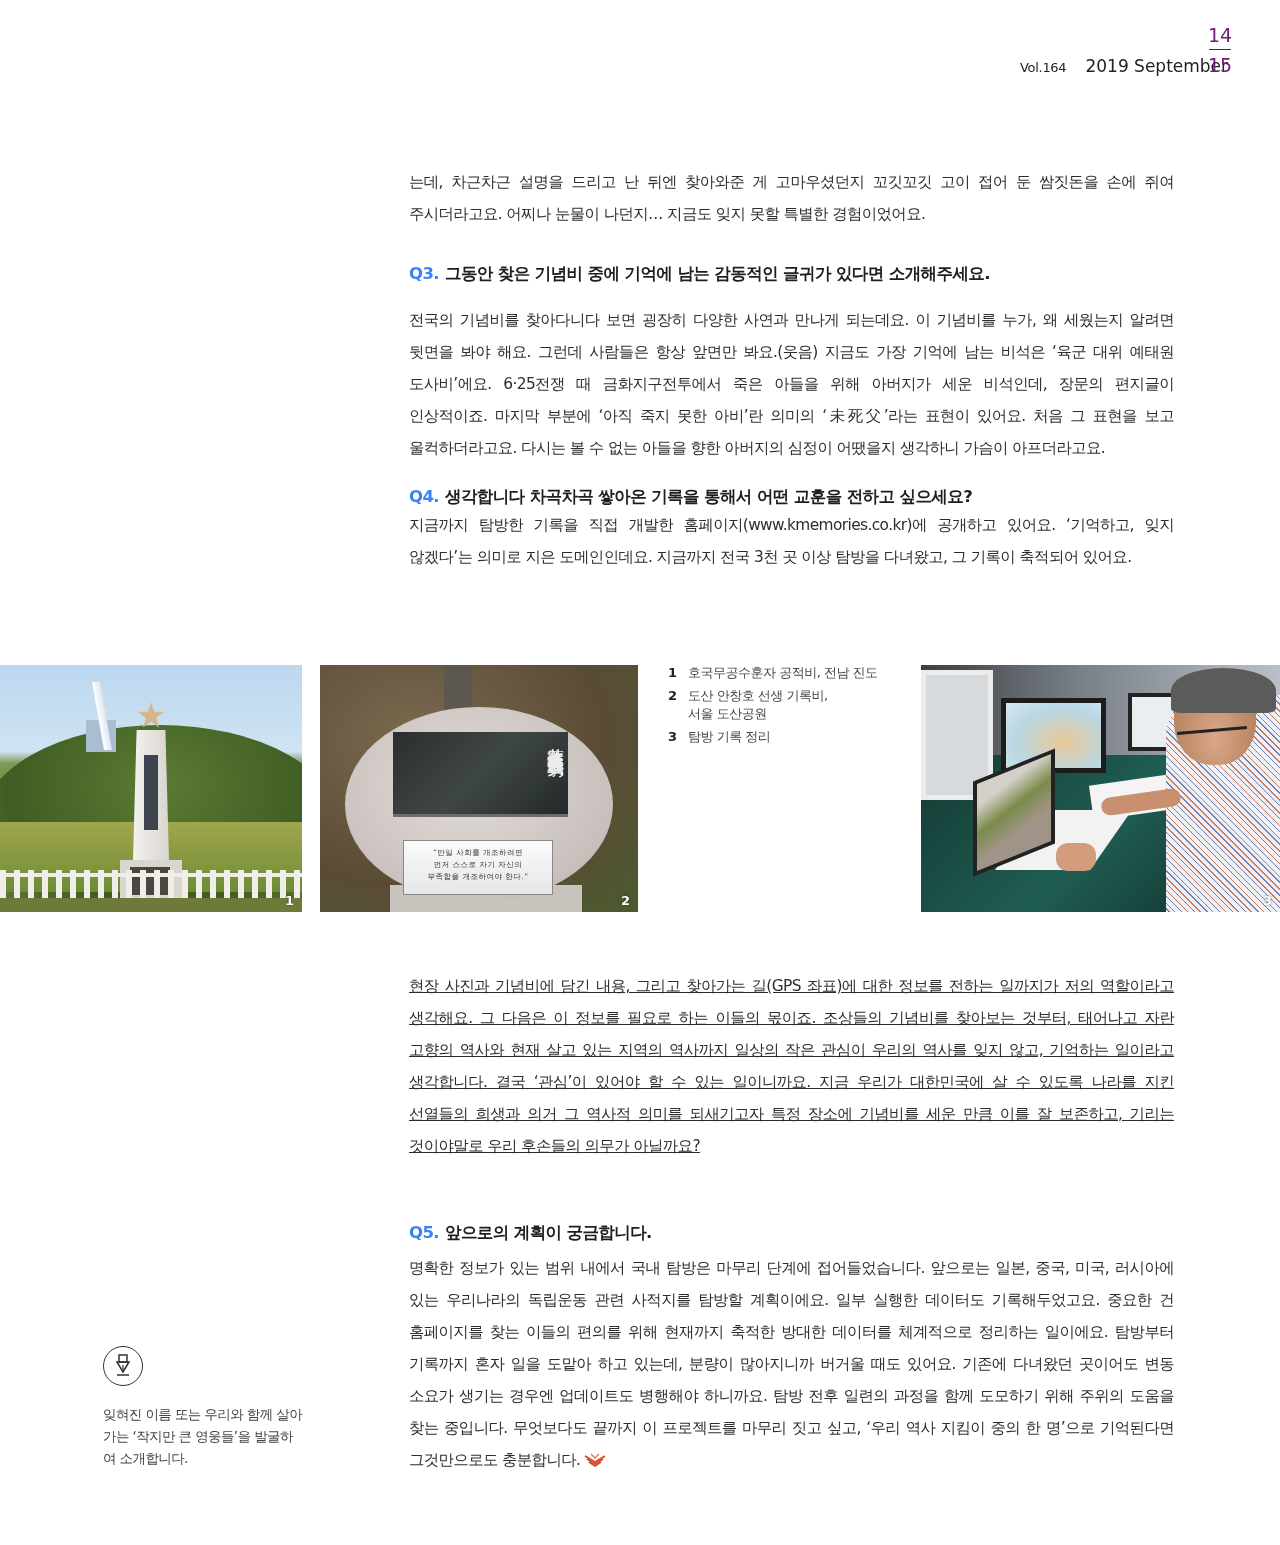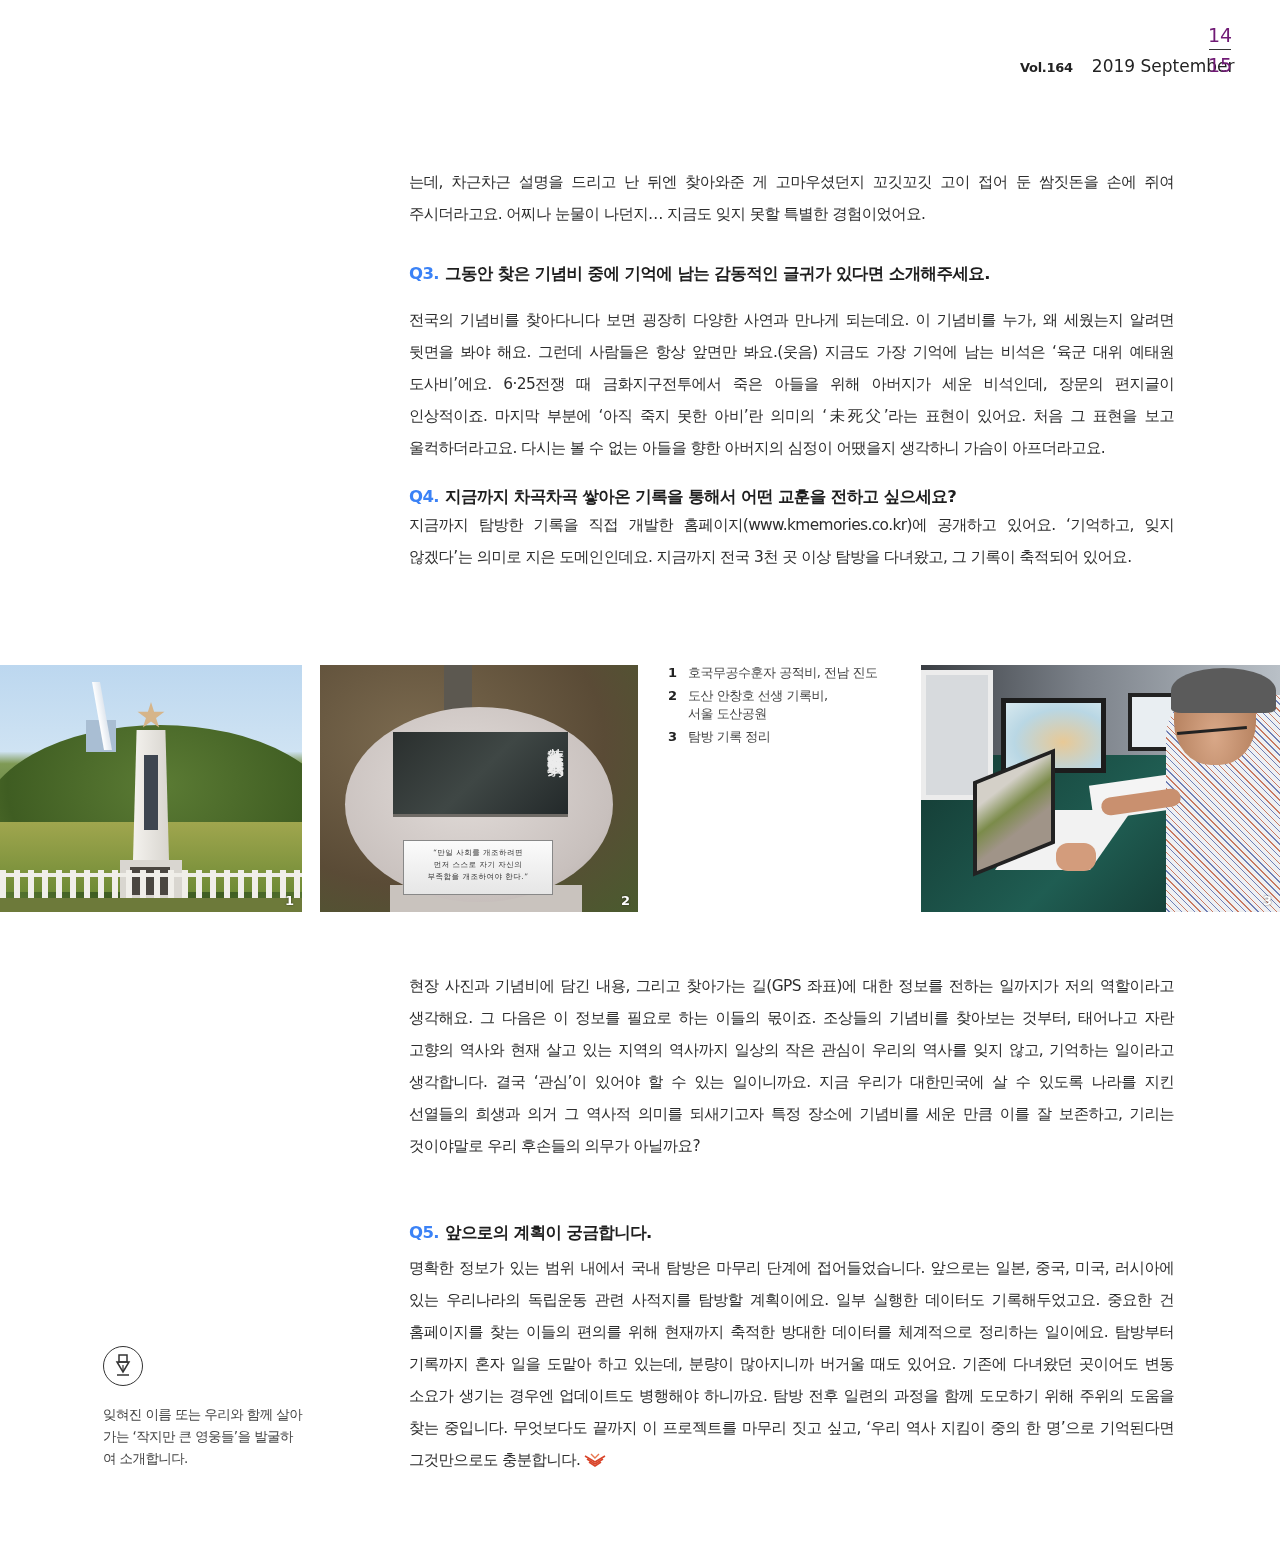--- a/index.html
+++ b/index.html
@@ -1,20 +1,20 @@
 <!DOCTYPE html>
 <html><head>
   <meta charset="utf-8">
   <style>
     * { box-sizing: border-box; margin: 0; padding: 0; }
     html, body { width: 1280px; height: 1545px; background: #ffffff; overflow: hidden; }
     body { position: relative; font-family: "DejaVu Sans", "Liberation Sans", sans-serif; color: #2b2b2b; }
 
     .header-vol { position: absolute; top: 56px; left: 1020px; font-size: 13px; color: #222; white-space: nowrap; }
-    .header-vol .vol { font-weight: bold; letter-spacing: -0.3px; }
+    .header-vol .vol { font-weight: normal; letter-spacing: -0.3px; }
     .header-vol .date { margin-left: 15px; font-size: 17px; }
     .page-nums { position: absolute; top: 24px; left: 1205px; width: 30px; text-align: center; font-size: 19px; color: #701a75; }
     .page-nums .num { display: block; line-height: 22px; }
     .page-nums .rule { display: block; width: 22px; height: 1px; background: #333; margin: 3px auto 4px; }
 
     .col { position: absolute; left: 409px; width: 765px; }
     .para { font-size: 15.4px; line-height: 32px; letter-spacing: -0.6px; color: #2d2d2d; text-align: justify; text-align-last: left; word-break: keep-all; }
     .q-head { font-size: 16.5px; font-weight: bold; letter-spacing: -0.6px; line-height: 24px; color: #1e1e1e; white-space: nowrap; }
     .q-head .qn { color: #3b82f6; margin-right: 6px; }
 
@@ -96,21 +96,21 @@
 
 <div class="col" style="top:262px;">
   <h3 class="q-head">
     <span class="qn">Q3.</span><span>그동안 찾은 기념비 중에 기억에 남는 감동적인 글귀가 있다면 소개해주세요.</span>
   </h3>
   <p class="para" style="margin-top:18px;">전국의 기념비를 찾아다니다 보면 굉장히 다양한 사연과 만나게 되는데요. 이 기념비를 누가, 왜 세웠는지 알려면 뒷면을 봐야 해요. 그런데 사람들은 항상 앞면만 봐요.(웃음) 지금도 가장 기억에 남는 비석은 ‘육군 대위 예태원 도사비’에요. 6·25전쟁 때 금화지구전투에서 죽은 아들을 위해 아버지가 세운 비석인데, 장문의 편지글이 인상적이죠. 마지막 부분에 ‘아직 죽지 못한 아비’란 의미의 ‘未死父’라는 표현이 있어요. 처음 그 표현을 보고 울컥하더라고요. 다시는 볼 수 없는 아들을 향한 아버지의 심정이 어땠을지 생각하니 가슴이 아프더라고요.</p>
 </div>
 
 <div class="col" style="top:485px;">
   <h3 class="q-head">
-    <span class="qn">Q4.</span><span>지금까지 차곡차곡 쌓아온 기록을 통해서 어떤 교훈을 전하고 싶으세요?</span>
+    <span class="qn">Q4.</span><span>생각합니다 차곡차곡 쌓아온 기록을 통해서 어떤 교훈을 전하고 싶으세요?</span>
   </h3>
   <p class="para" style="">지금까지 탐방한 기록을 직접 개발한 홈페이지(www.kmemories.co.kr)에 공개하고 있어요. ‘기억하고, 잊지 않겠다’는 의미로 지은 도메인인데요. 지금까지 전국 3천 곳 이상 탐방을 다녀왔고, 그 기록이 축적되어 있어요.</p>
 </div>
 
 <div class="photo p1">
   <div class="hill"></div>
   <div class="tower-base"></div>
   <div class="tower"></div>
   <div class="grass"></div>
   <div class="obelisk"></div>
@@ -170,21 +170,21 @@
     </div>
   <div class="person"></div>
   <div class="head"></div>
   <div class="hair"></div>
   <div class="glasses"></div>
   <div class="arm"></div>
   <div class="hand2"></div>
   <span class="num-tag">3</span>
 </div>
 
-<div class="col" style="top:970px;">
+<div class="col" style="top:970px;text-decoration:underline;">
   <p class="para">현장 사진과 기념비에 담긴 내용, 그리고 찾아가는 길(GPS 좌표)에 대한 정보를 전하는 일까지가 저의 역할이라고 생각해요. 그 다음은 이 정보를 필요로 하는 이들의 몫이죠. 조상들의 기념비를 찾아보는 것부터, 태어나고 자란 고향의 역사와 현재 살고 있는 지역의 역사까지 일상의 작은 관심이 우리의 역사를 잊지 않고, 기억하는 일이라고 생각합니다. 결국 ‘관심’이 있어야 할 수 있는 일이니까요. 지금 우리가 대한민국에 살 수 있도록 나라를 지킨 선열들의 희생과 의거 그 역사적 의미를 되새기고자 특정 장소에 기념비를 세운 만큼 이를 잘 보존하고, 기리는 것이야말로 우리 후손들의 의무가 아닐까요?</p>
 </div>
 
 <div class="col" style="top:1221px;">
   <h3 class="q-head">
     <span class="qn">Q5.</span><span>앞으로의 계획이 궁금합니다.</span>
   </h3>
   <p class="para" style="margin-top:7px;"><span>명확한 정보가 있는 범위 내에서 국내 탐방은 마무리 단계에 접어들었습니다. 앞으로는 일본, 중국, 미국, 러시아에 있는 우리나라의 독립운동 관련 사적지를 탐방할 계획이에요. 일부 실행한 데이터도 기록해두었고요. 중요한 건 홈페이지를 찾는 이들의 편의를 위해 현재까지 축적한 방대한 데이터를 체계적으로 정리하는 일이에요. 탐방부터 기록까지 혼자 일을 도맡아 하고 있는데, 분량이 많아지니까 버거울 때도 있어요. 기존에 다녀왔던 곳이어도 변동 소요가 생기는 경우엔 업데이트도 병행해야 하니까요. 탐방 전후 일련의 과정을 함께 도모하기 위해 주위의 도움을 찾는 중입니다. 무엇보다도 끝까지 이 프로젝트를 마무리 짓고 싶고, ‘우리 역사 지킴이 중의 한 명’으로 기억된다면 그것만으로도 충분합니다.</span><span class="end-mark"><svg width="22" height="14" viewBox="0 0 22 14">
           <path d="M1 3 L11 9 L21 3" stroke="#d9442a" stroke-width="1.6" fill="none"></path>
           <path d="M3 6 L11 11 L19 6" stroke="#d9442a" stroke-width="1.6" fill="none"></path>

